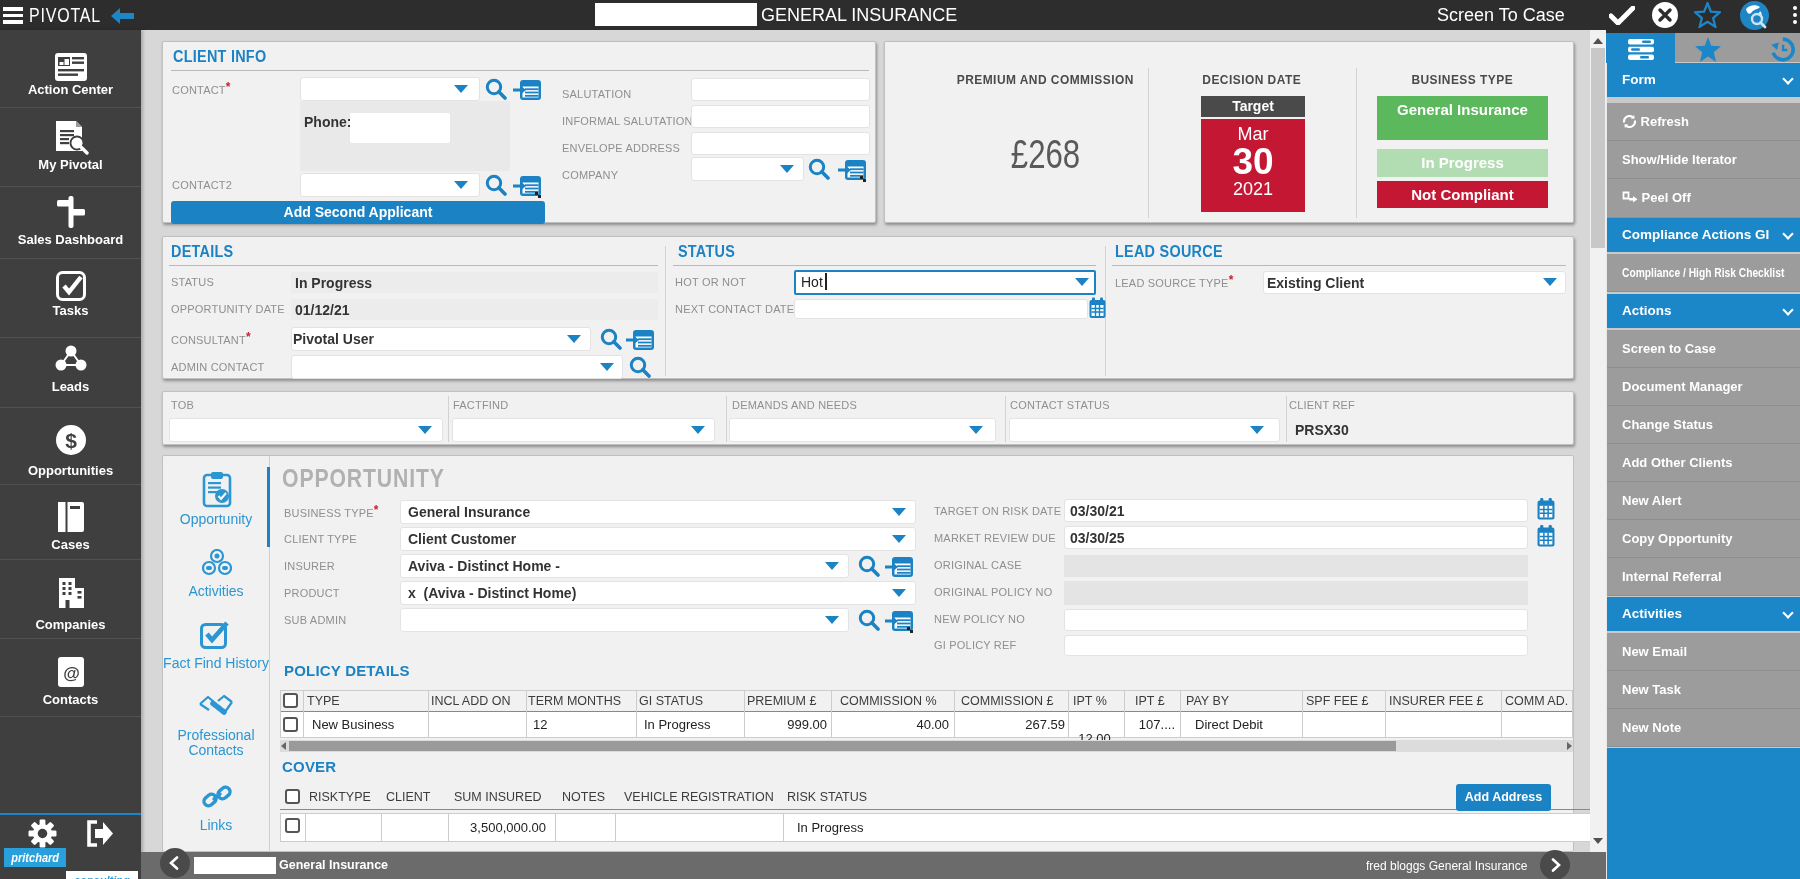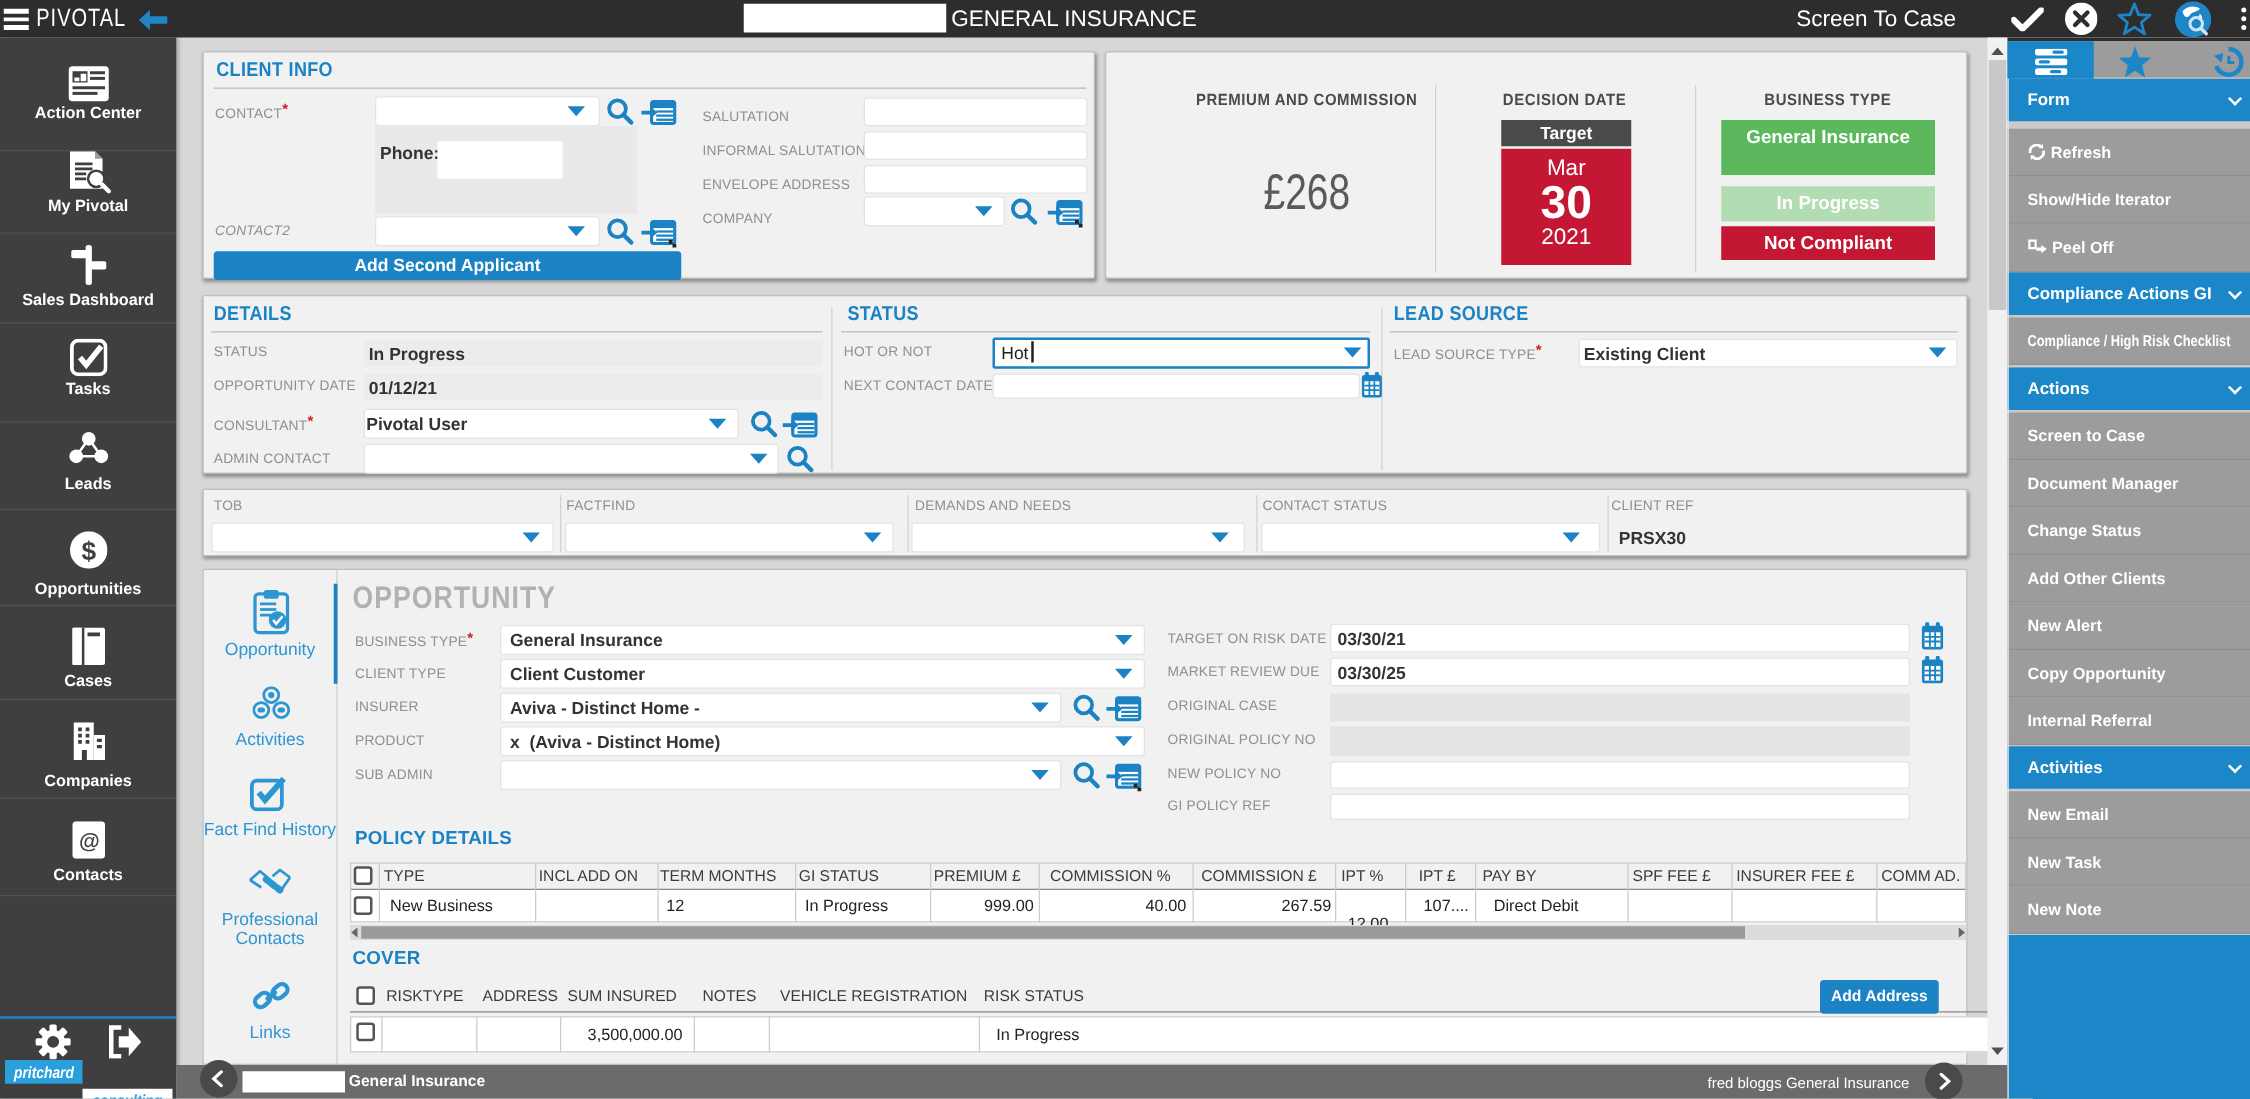--- a/index.html
+++ b/index.html
@@ -89,21 +89,21 @@
       <path d="M20.5 21.5 L25 26" stroke="#cfe4f2" stroke-width="2.8" stroke-linecap="round"></path>
     </svg>
 
     <div class="abs" style="left:1793px;top:6px;width:4px;height:4px;background:#fff;border-radius:50%;"></div>
     <div class="abs" style="left:1793px;top:13px;width:4px;height:4px;background:#fff;border-radius:50%;"></div>
     <div class="abs" style="left:1793px;top:20px;width:4px;height:4px;background:#fff;border-radius:50%;"></div>
   </div>
 
   <div id="leftnav">
 
-    <div class="lnav-item" style="top:0;height:91px;">
+    <div class="lnav-item" style="top:0;height:78px;">
       <svg class="abs" style="left:54px;top:22px;" width="34" height="30" viewBox="0 0 34 30">
         <rect x="1" y="1" width="32" height="28" rx="3" fill="#fff"></rect>
         <rect x="4" y="5" width="12" height="9" fill="#3f3f3f"></rect>
         <rect x="5.5" y="10" width="4" height="3" fill="#fff"></rect>
           <rect x="10.5" y="7" width="4.5" height="6" fill="#fff"></rect>
         <rect x="18" y="5" width="12" height="2.4" fill="#3f3f3f"></rect>
         <rect x="18" y="9.5" width="12" height="2.4" fill="#3f3f3f"></rect>
         <rect x="4" y="17" width="26" height="2.4" fill="#3f3f3f"></rect>
         <rect x="4" y="21.5" width="20" height="2.4" fill="#3f3f3f"></rect>
       </svg>
@@ -239,21 +239,21 @@
       <rect x="9.5" y="7.5" width="16" height="11" fill="#fff"></rect>
       <rect x="12" y="9.3" width="13.5" height="1.8" fill="#1b82c4"></rect>
         <rect x="12" y="12.6" width="13.5" height="1.8" fill="#1b82c4"></rect>
         <rect x="12" y="15.9" width="13.5" height="1.8" fill="#1b82c4"></rect>
       <path d="M0 9.5 h7 v-3.5 l6 5 -6 5 v-3.5 h-7 z" fill="#1b82c4"></path>
     </svg>
 
     <div class="abs" style="left:137px;top:59px;width:210px;height:70px;background:#e9e9e9;"></div>
     <div class="abs" style="left:141px;top:72px;font-size:14px;font-weight:bold;color:#333;">Phone:</div>
     <div class="abs" style="left:187px;top:71px;width:100px;height:30px;background:#fff;border-radius:2px;"></div>
-    <div class="lab" style="left:9px;top:137px;font-style:italic;">CONTACT2</div>
+    <div class="lab" style="left:9px;top:137px;">CONTACT2</div>
     <div class="inp" style="left:137px;top:131px;width:180px;height:24px;"></div>
     <div class="caret" style="left:291px;top:139px;"></div>
     <svg class="abs" style="left:322px;top:132px;" width="22" height="23" viewBox="0 0 22 23">
         <circle cx="9" cy="9" r="6.7" fill="none" stroke="#1b82c4" stroke-width="3"></circle>
         <path d="M13.8 13.8 L20 20" stroke="#1b82c4" stroke-width="3.6" stroke-linecap="round"></path>
       </svg>
     <svg class="abs" style="left:350px;top:133px;" width="29" height="24" viewBox="0 0 29 24">
       <rect x="7" y="1" width="21" height="20" rx="3" fill="#1b82c4"></rect>
       <rect x="9.5" y="7.5" width="16" height="11" fill="#fff"></rect>
       <rect x="12" y="9.3" width="13.5" height="1.8" fill="#1b82c4"></rect>
@@ -579,21 +579,21 @@
       <div class="abs" style="left:0;top:0;width:1327px;height:25px;border-bottom:1px solid #888;"></div>
       <div class="abs" style="left:0;top:28px;width:1327px;height:29px;background:#fff;border:1px solid #ccc;"></div>
       <div class="vline" style="left:25px;top:28px;height:29px;"></div>
       <div class="vline" style="left:101px;top:28px;height:29px;"></div>
       <div class="vline" style="left:168px;top:28px;height:29px;"></div>
       <div class="vline" style="left:275px;top:28px;height:29px;"></div>
       <div class="vline" style="left:335px;top:28px;height:29px;"></div>
       <div class="vline" style="left:503px;top:28px;height:29px;"></div>
       <div class="cb" style="left:5px;top:4px;"></div>
       <div class="hc" style="left:29px;top:5px;">RISKTYPE</div>
-      <div class="hc" style="left:106px;top:5px;">ADDRESS</div>
+      <div class="hc" style="left:106px;top:5px;">CLIENT</div>
       <div class="hc" style="left:174px;top:5px;">SUM INSURED</div>
       <div class="hc" style="left:282px;top:5px;">NOTES</div>
       <div class="hc" style="left:344px;top:5px;">VEHICLE REGISTRATION</div>
       <div class="hc" style="left:507px;top:5px;">RISK STATUS</div>
       <div class="cb" style="left:5px;top:33px;"></div>
       <div class="dc" style="left:168px;top:35px;width:98px;text-align:right;">3,500,000.00</div>
       <div class="dc" style="left:517px;top:35px;">In Progress</div>
     </div>
     <div class="btn" style="left:1293px;top:328px;width:95px;height:27px;font-size:12.5px;line-height:27px;">Add Address</div>
   </div>

